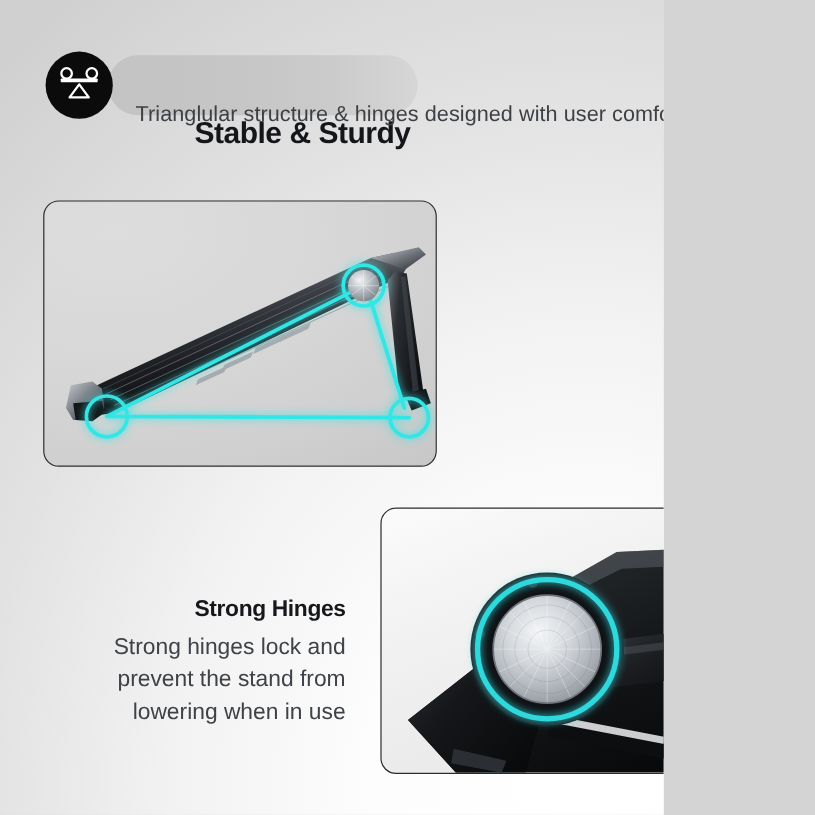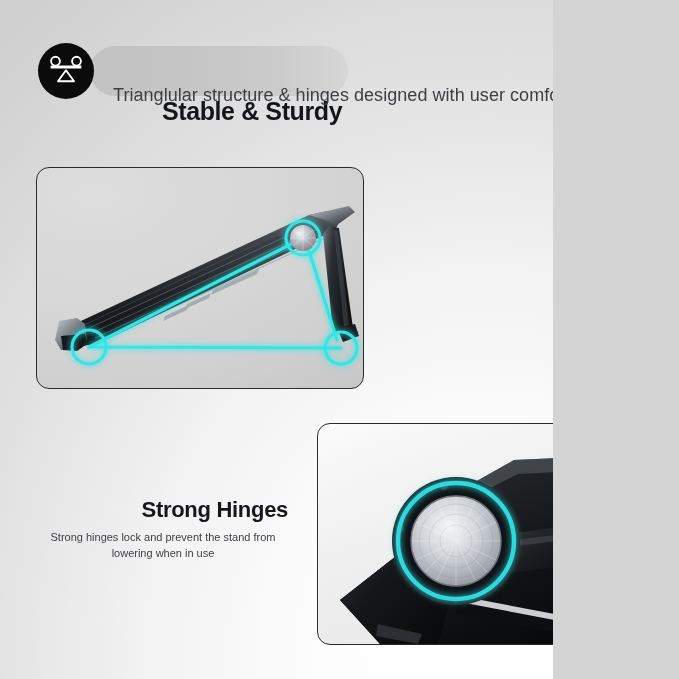--- a/index.html
+++ b/index.html
@@ -144,33 +144,32 @@
   }
 
   #text-hinges {
     position: absolute;
     left: 38px;
     top: 498px;
     width: 250px;
     text-align: right;
   }
   #text-hinges .feature-title {
-    font-size: 22px;
+    font-size: 19px;
     font-weight: bold;
     color: #15171b;
     letter-spacing: -0.3px;
     line-height: 1.1;
     margin: 0;
   }
   #text-hinges .feature-desc {
     margin: 8px 0 0 0;
-    font-size: 11px;
+    font-size: 19px;
     color: #3f4247;
     line-height: 1.42;
-    text-align: center;
   }
 </style>
 </head>
 <body>
 
 <div id="page">
 
   <div id="header-block">
 
     <div id="badge-row">

